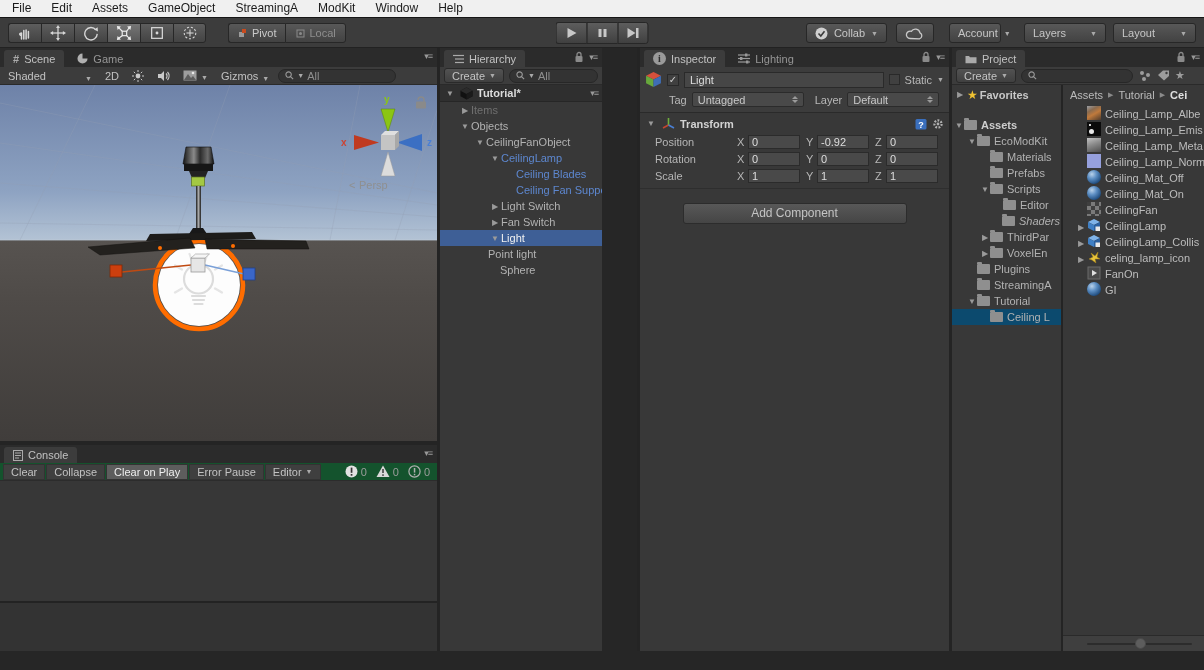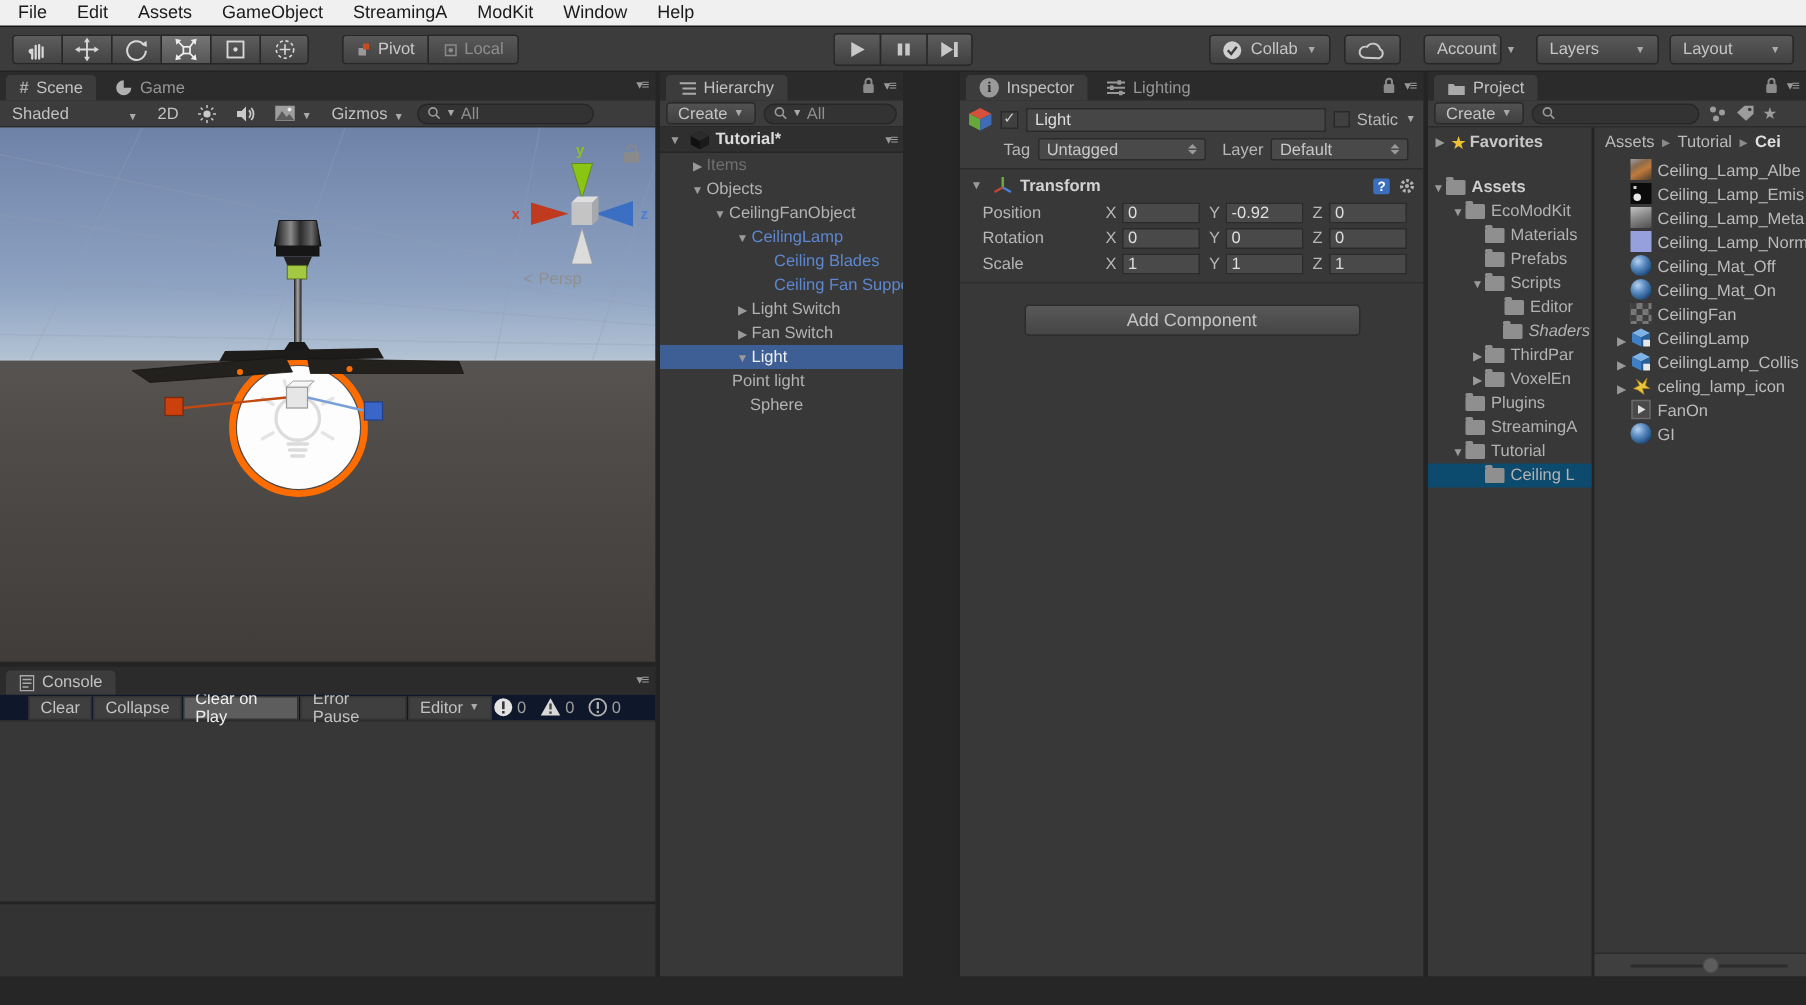--- a/index.html
+++ b/index.html
@@ -66,21 +66,21 @@
             display:flex; align-items:center; padding:0 6px; gap:3px; color:#8f8f8f; }
   .flat { display:flex; align-items:flex-end; gap:4px; color:#c2c2c2; padding:0 4px; }
 
   
   .viewport { position:relative; width:437px; height:356px;
     background:linear-gradient(180deg,#6e82a8 0%,#8ea3c2 30%,#b2c2d4 43.2%,#b9c7d5 43.5%,#575350 43.8%,#4f4b48 60%,#403d3b 100%); }
   .viewport svg { position:absolute; left:0; top:0; }
 
   
   .con-gap { height:4px; background:#242424; }
-  .cbar { height:18px; background:#0f172a; border-bottom:1px solid #2c2c2c; display:flex; align-items:center; padding:0 19px; }
+  .cbar { height:18px; background:#14532d; border-bottom:1px solid #2c2c2c; display:flex; align-items:center; padding:0 3px; }
   .cbtn { height:16px; padding:0 7px; display:flex; align-items:center; gap:4px; margin-right:1px;
           background:#3f3f3f; border:1px solid #333; color:#c2c2c2; }
   .cbtn.on { background:#5d5d5d; color:#efefef; }
   .badges { margin-left:auto; display:flex; align-items:center; gap:9px; padding-right:4px; }
   .badge { display:flex; align-items:center; gap:3px; color:#9c9c9c; }
   .con-list { height:120px; background:#373737; }
   .con-div { height:2px; background:#232323; }
   .con-detail { height:48px; background:#333; }
 
   

